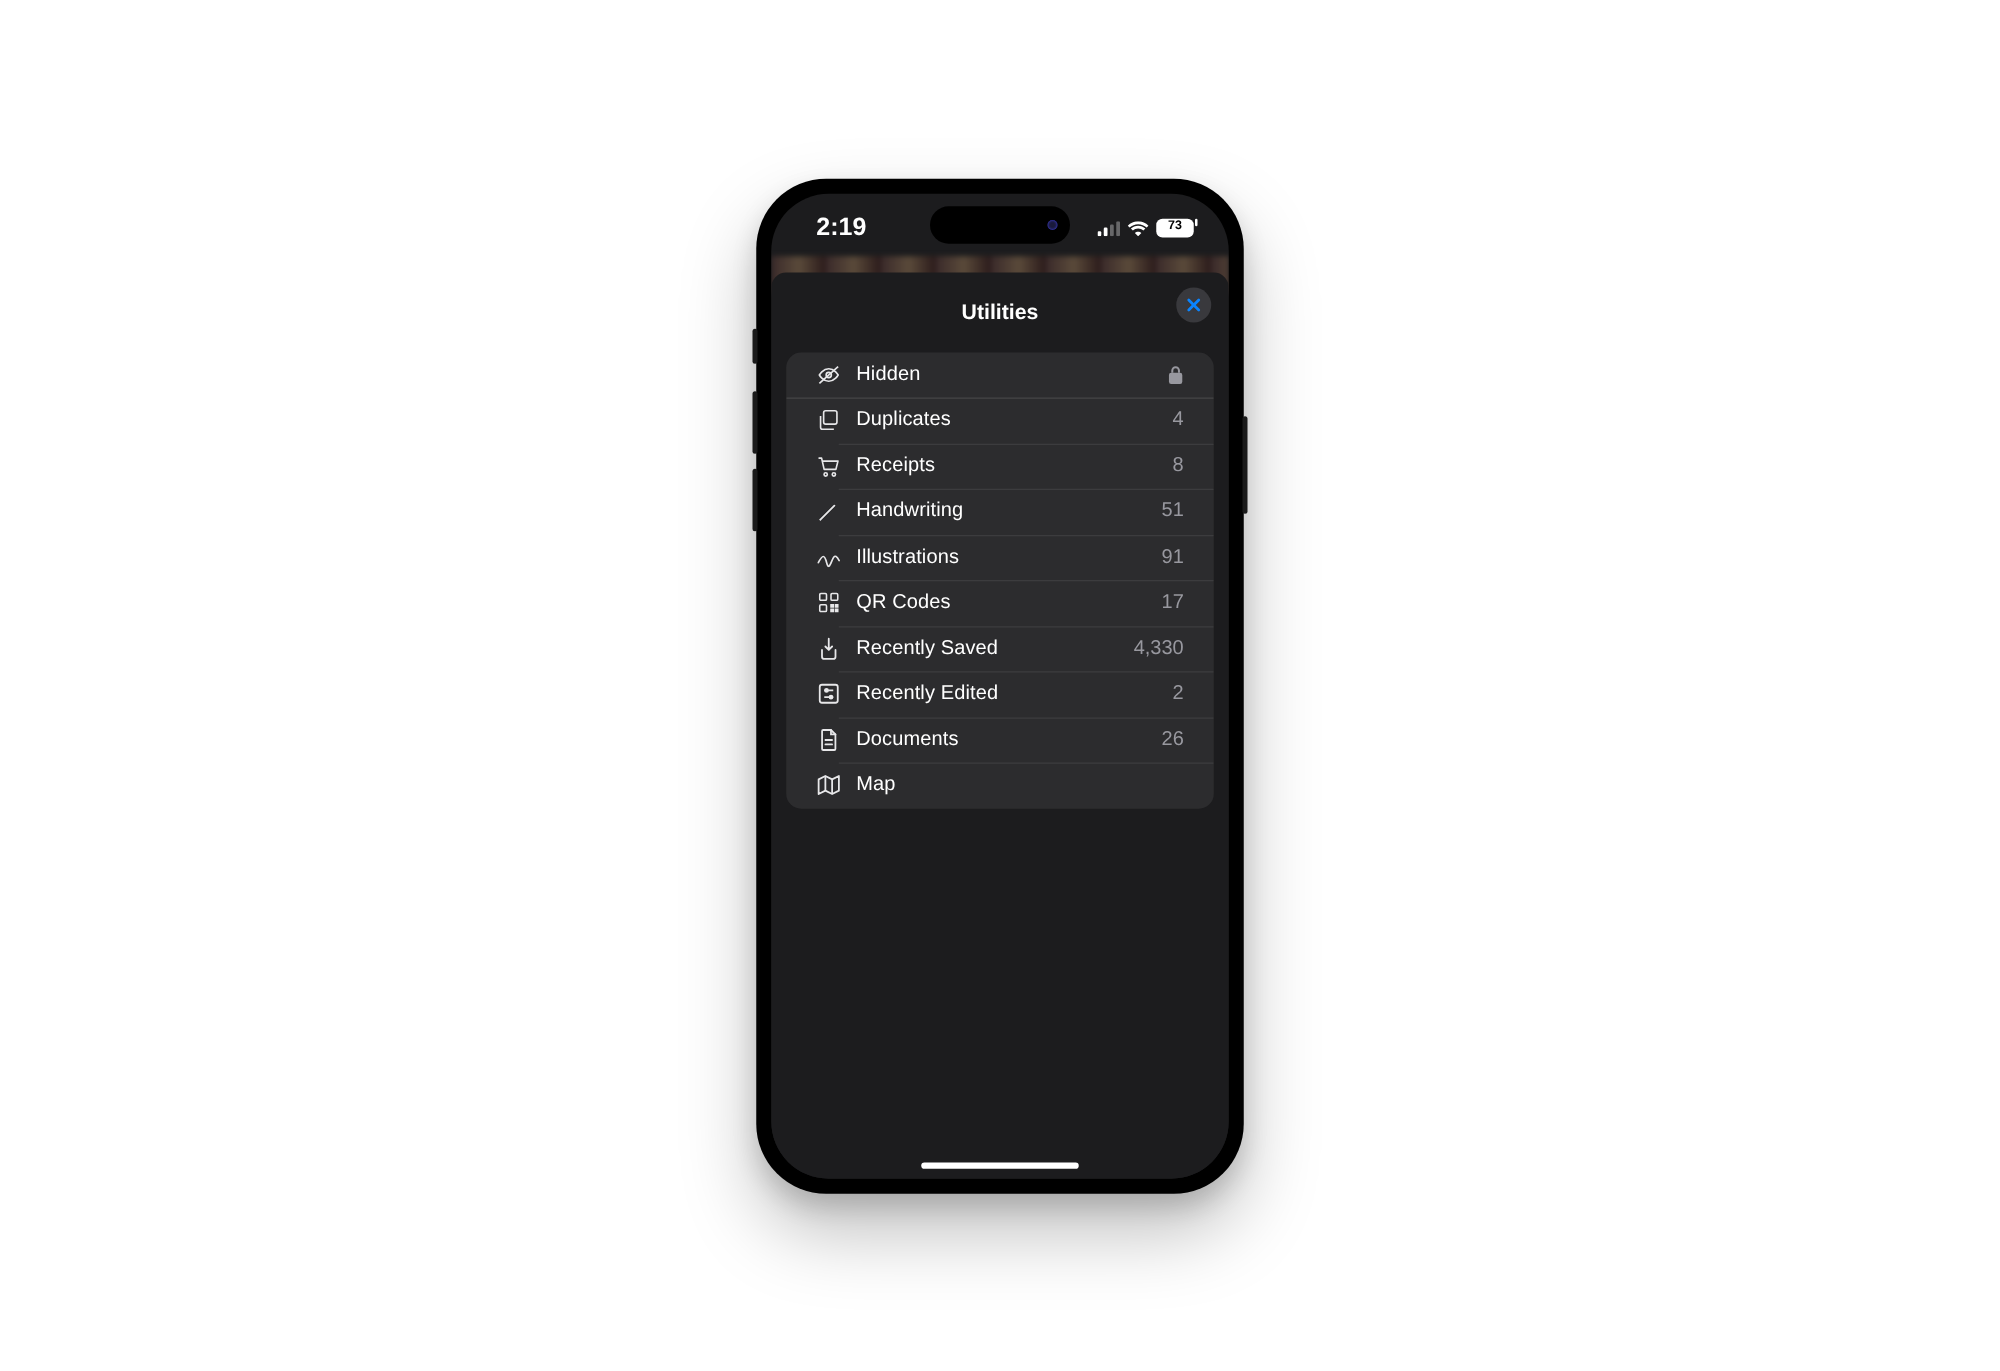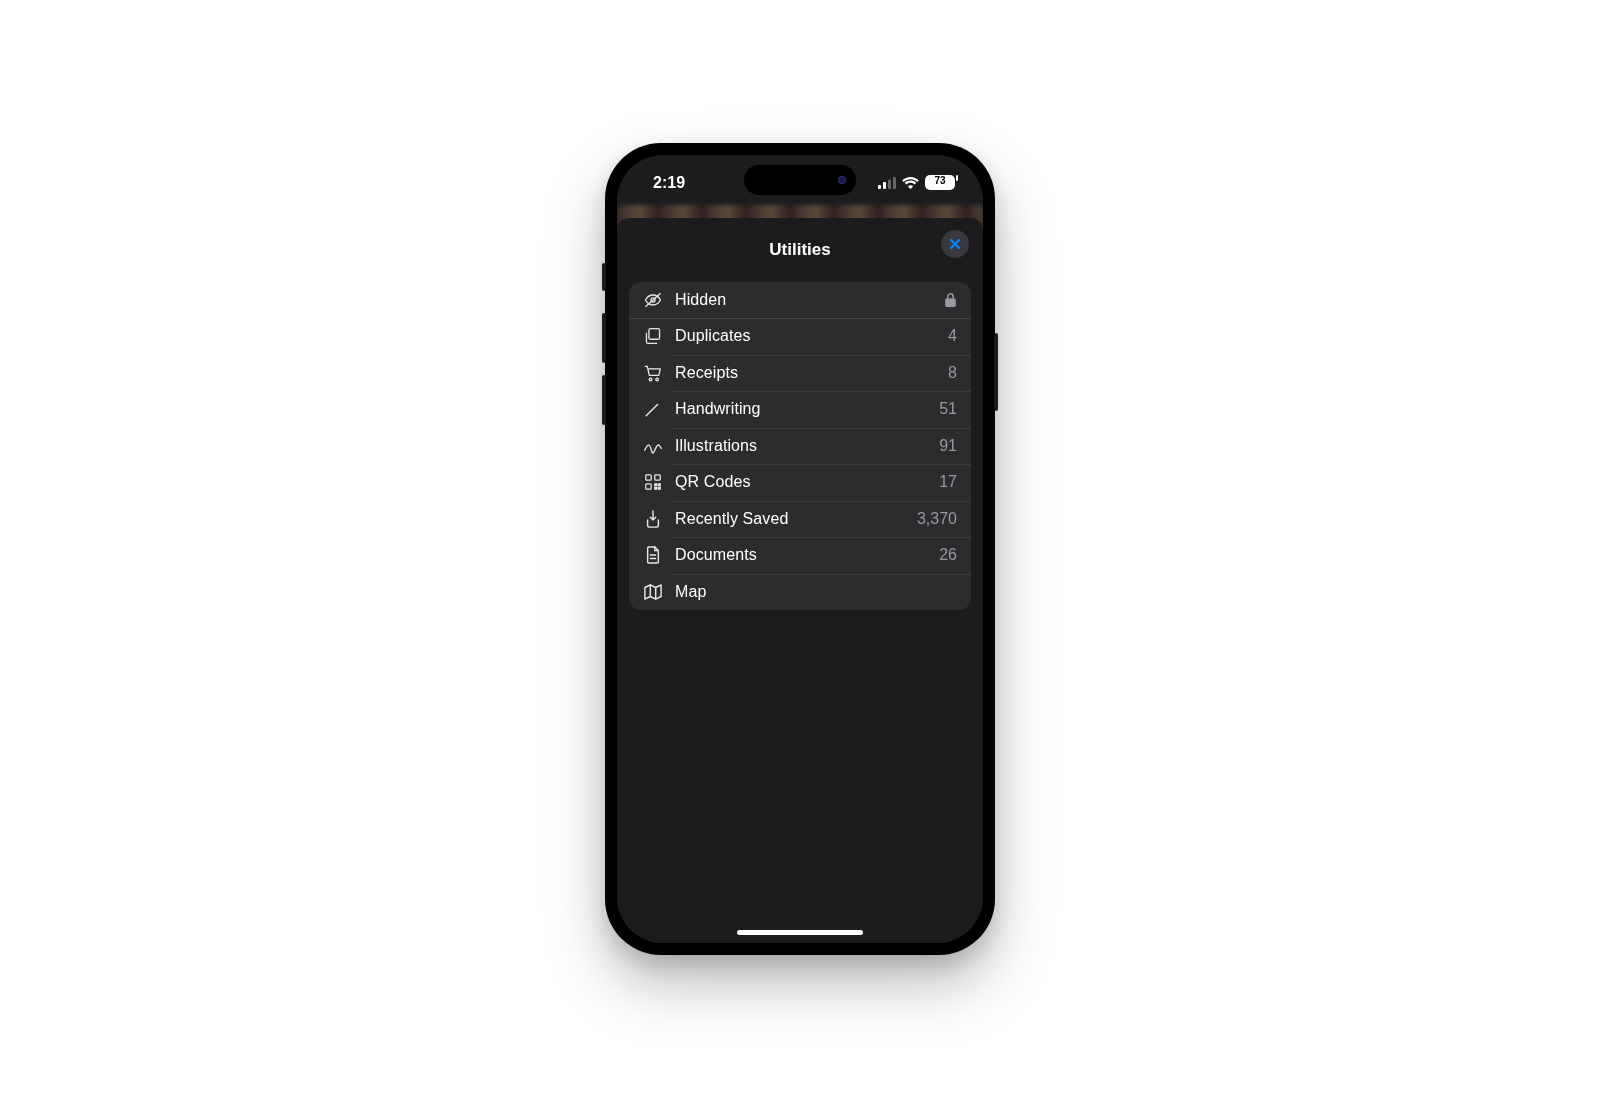--- a/index.html
+++ b/index.html
@@ -26,21 +26,21 @@
       position: absolute; top: 10px; left: 50%; transform: translateX(-50%);
       width: 112px; height: 30px; background: #000; border-radius: 18px; z-index: 10;
       display:flex; align-items:center; justify-content:flex-end; padding-right:10px;
     }
     .di-dot { width:8px; height:8px; border-radius:50%; background:#1a1a3a; box-shadow: inset 0 0 2px #4a4aff; }
     .status-bar {
       position: absolute; top: 0; left: 0; right: 0; height: 50px;
       display: flex; align-items: center; justify-content: space-between;
       padding: 0 28px 0 36px; z-index: 5; color: #fff;
     }
-    .status-time { font-size: 16px; font-weight: 600; padding-top:6px; }
+    .status-time { font-size: 20px; font-weight: 600; padding-top:6px; }
     .status-right { display: flex; align-items: center; gap: 6px; padding-top:6px; }
     .status-icon { display:inline-flex; align-items:center; }
     .battery-pill {
       display:inline-flex; align-items:flex-start; justify-content:center;
       width:30px; height:15px; background:#fff; border-radius:5px; position:relative;
       color:#000; font-size:10px; font-weight:700;
     }
     .battery-pill::after { content:''; position:absolute; right:-3px; width:2px; height:6px; background:#fff; border-radius:1px; }
     .bg-blur {
       position:absolute; top:50px; left:0; right:0; height:30px; background: repeating-linear-gradient(90deg,#3a2a2a,#5a4a3a 22px,#2a1a1a 44px); filter:blur(2px);
@@ -57,21 +57,21 @@
     .close-btn {
       position: absolute; right: 14px; top: 12px; width: 28px; height: 28px;
       background: #39393d; border-radius: 50%; display: flex; align-items: center; justify-content: center;
       cursor: pointer;
     }
     .close-btn svg { stroke: #0a84ff; }
     .list {
       margin: 0 12px; background: #2c2c2e; border-radius: 12px; overflow: hidden;
     }
     .row {
-      height: 36.5px; display: flex; align-items: center; padding: 0 14px;
+      height: 36.5px; display: flex; align-items: center; padding: 0 24px;
       cursor: pointer; position: relative;
     }
     .row + .row::before {
       content: ''; position: absolute; top: 0; left: 42px; right: 0; height: .5px;
       background: rgba(255,255,255,.08);
     }
     .section-divider::before {
       left: 0 !important; background: rgba(255,255,255,.12) !important;
     }
     .row-icon {
@@ -211,24 +211,37 @@
           <span class="row-trailing">17</span>
         </div>
 
         <div class="row">
           <span class="row-icon">
             <svg width="18" height="20" viewBox="0 0 20 22" fill="none" stroke="currentColor" stroke-width="1.6">
                 <path d="M10 2v10m0 0l-3-3m3 3l3-3M4 12v6a2 2 0 002 2h8a2 2 0 002-2v-6" stroke-linecap="round" stroke-linejoin="round"></path>
               </svg>
           </span>
           <span class="row-label">Recently Saved</span>
-          <span class="row-trailing">3,370</span>
-        </div>
-
-
+          <span class="row-trailing">4,330</span>
+        </div>
+
+
+        <div class="row">
+          <span class="row-icon">
+            <svg width="18" height="18" viewBox="0 0 20 20" fill="none" stroke="currentColor" stroke-width="1.6">
+                <rect x="2" y="2" width="16" height="16" rx="2"></rect>
+                <line x1="6" y1="7" x2="14" y2="7"></line>
+                <line x1="6" y1="13" x2="14" y2="13"></line>
+                <circle cx="8" cy="7" r="1.3" fill="currentColor"></circle>
+                <circle cx="12" cy="13" r="1.3" fill="currentColor"></circle>
+              </svg>
+          </span>
+          <span class="row-label">Recently Edited</span>
+          <span class="row-trailing">2</span>
+        </div>
 
         <div class="row">
           <span class="row-icon">
             <svg width="16" height="20" viewBox="0 0 18 22" fill="none" stroke="currentColor" stroke-width="1.6">
                 <path d="M4 2h7l4 4v13a1 1 0 01-1 1H4a1 1 0 01-1-1V3a1 1 0 011-1z"></path>
                 <path d="M11 2v4h4M6 11h6M6 15h6" stroke-linecap="round"></path>
               </svg>
           </span>
           <span class="row-label">Documents</span>
           <span class="row-trailing">26</span>

